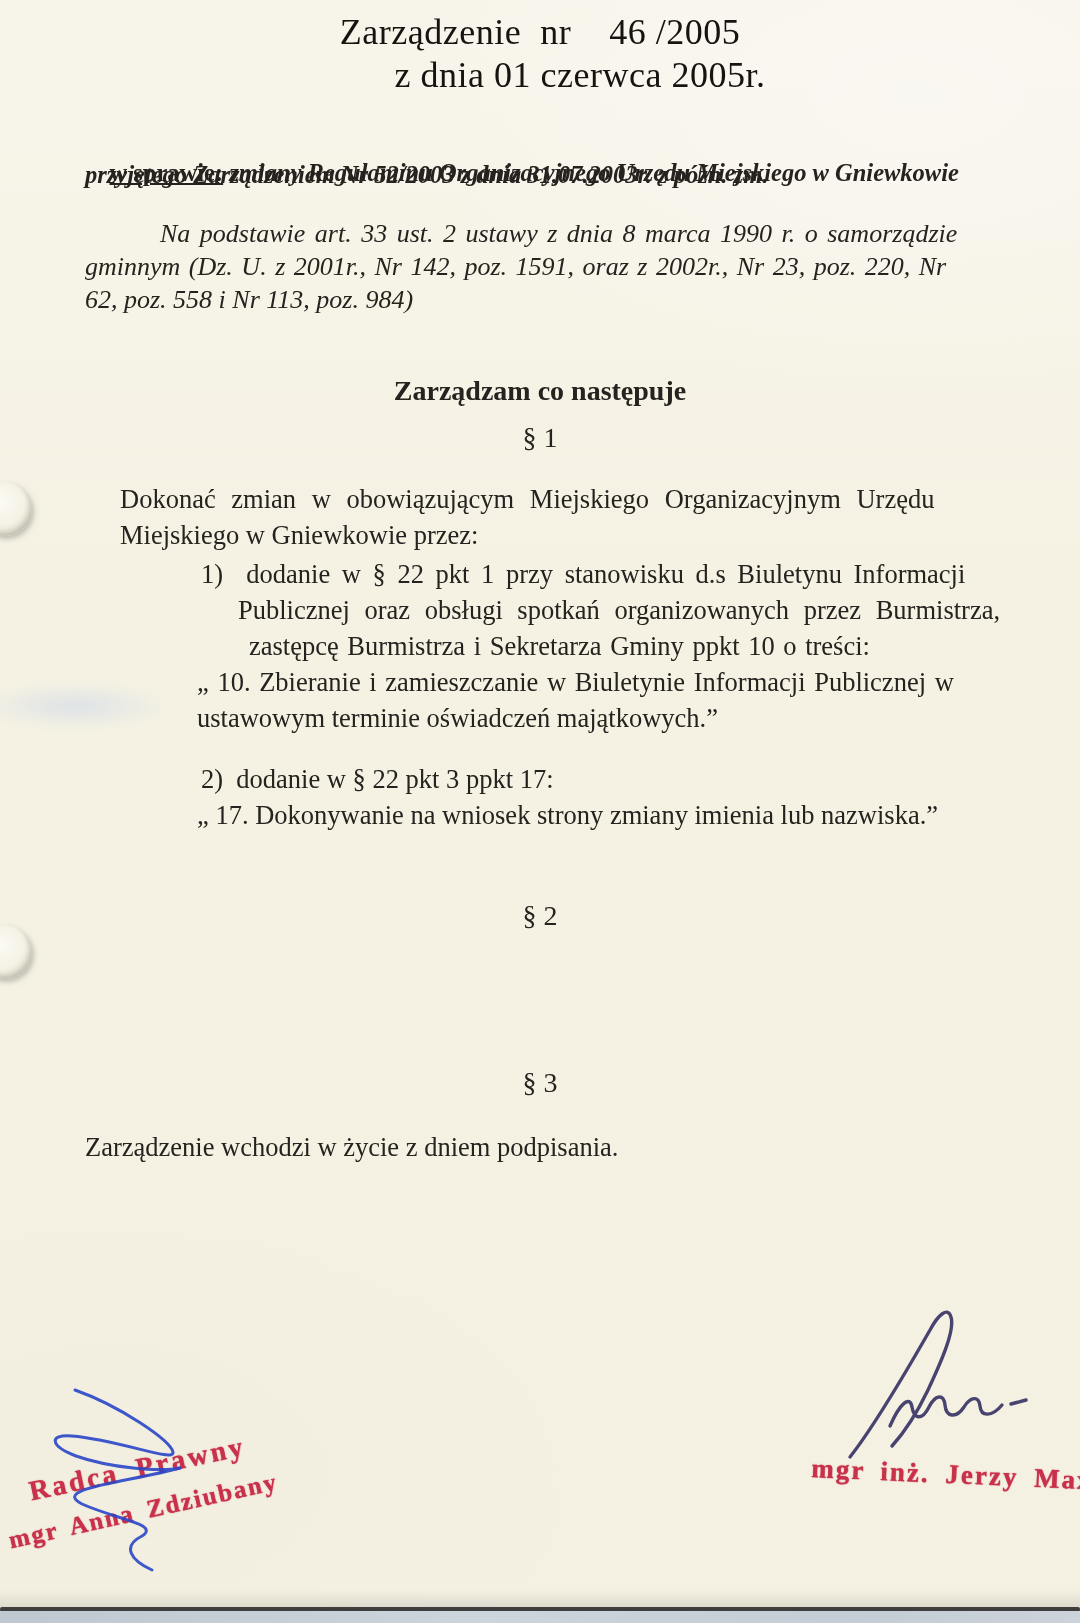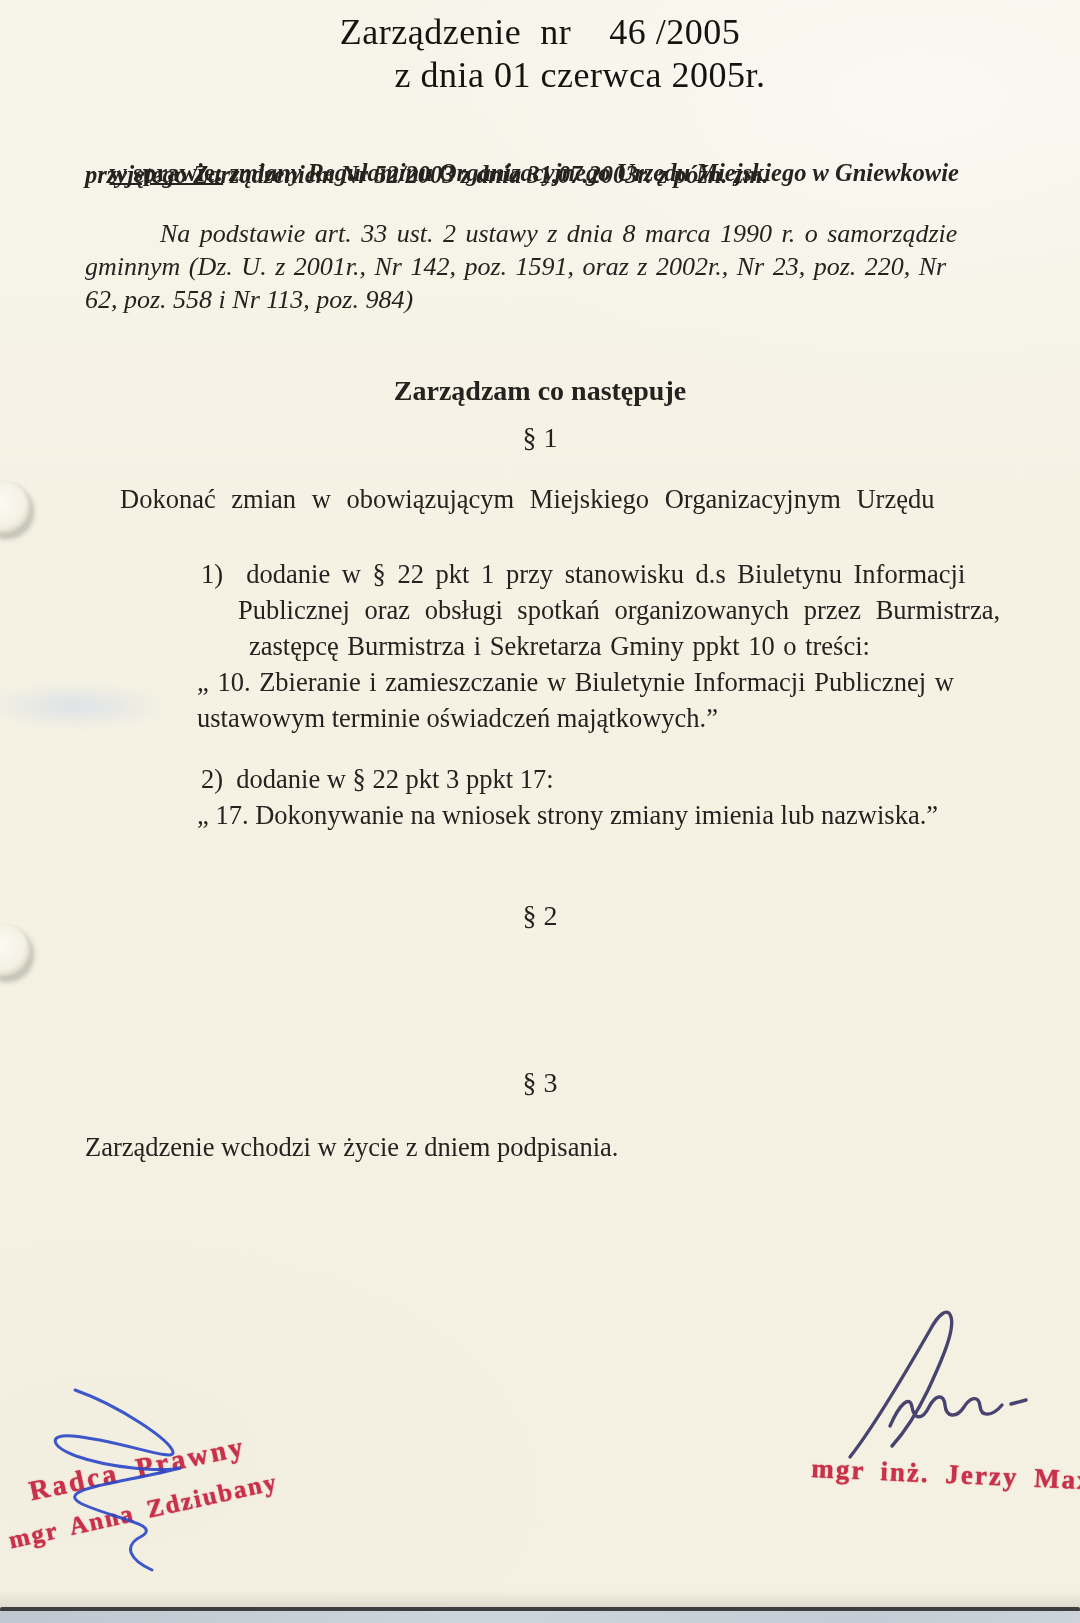--- a/index.html
+++ b/index.html
@@ -67,20 +67,21 @@
 
   <div class="ln legal" style="left:160px;top:218px;word-spacing:3px;">Na podstawie art. 33 ust. 2 ustawy z dnia 8 marca 1990 r. o samorządzie</div>
   <div class="ln legal" style="left:85px;top:251px;word-spacing:2px;">gminnym (Dz. U. z 2001r., Nr 142, poz. 1591, oraz z 2002r., Nr 23, poz. 220, Nr</div>
   <div class="ln legal" style="left:85px;top:284px;">62, poz. 558 i Nr 113, poz. 984)</div>
 
   <div class="ln center b mark" style="top:352px;margin-top:21px;">Zarządzam co następuje</div>
 
   <div class="ln center mark" style="top:420px;">§ 1</div>
 
   <div class="ln" style="left:120px;top:483px;word-spacing:9px;">Dokonać zmian w obowiązującym Miejskiego Organizacyjnym Urzędu</div>
+  <div class="ln" style="left:120px;top:519px;">Miejskiego w Gniewkowie przez:</div>
 
   <div class="ln" style="left:201px;top:558px;word-spacing:5px;">1)  dodanie w § 22 pkt 1 przy stanowisku d.s Biuletynu Informacji</div>
   <div class="ln" style="left:238px;top:594px;word-spacing:8px;">Publicznej oraz obsługi spotkań organizowanych przez Burmistrza,</div>
   <div class="ln" style="left:238px;top:630px;word-spacing:2px;margin-left:11px;">zastępcę Burmistrza i Sekretarza Gminy ppkt 10 o treści:</div>
   <div class="ln" style="left:197px;top:666px;word-spacing:2px;">„ 10. Zbieranie i zamieszczanie w Biuletynie Informacji Publicznej w</div>
   <div class="ln" style="left:197px;top:702px;">ustawowym terminie oświadczeń majątkowych.”</div>
 
   <div class="ln" style="left:201px;top:763px;">2)  dodanie w § 22 pkt 3 ppkt 17:</div>
   <div class="ln" style="left:197px;top:799px;">„ 17. Dokonywanie na wniosek strony zmiany imienia lub nazwiska.”</div>
 

